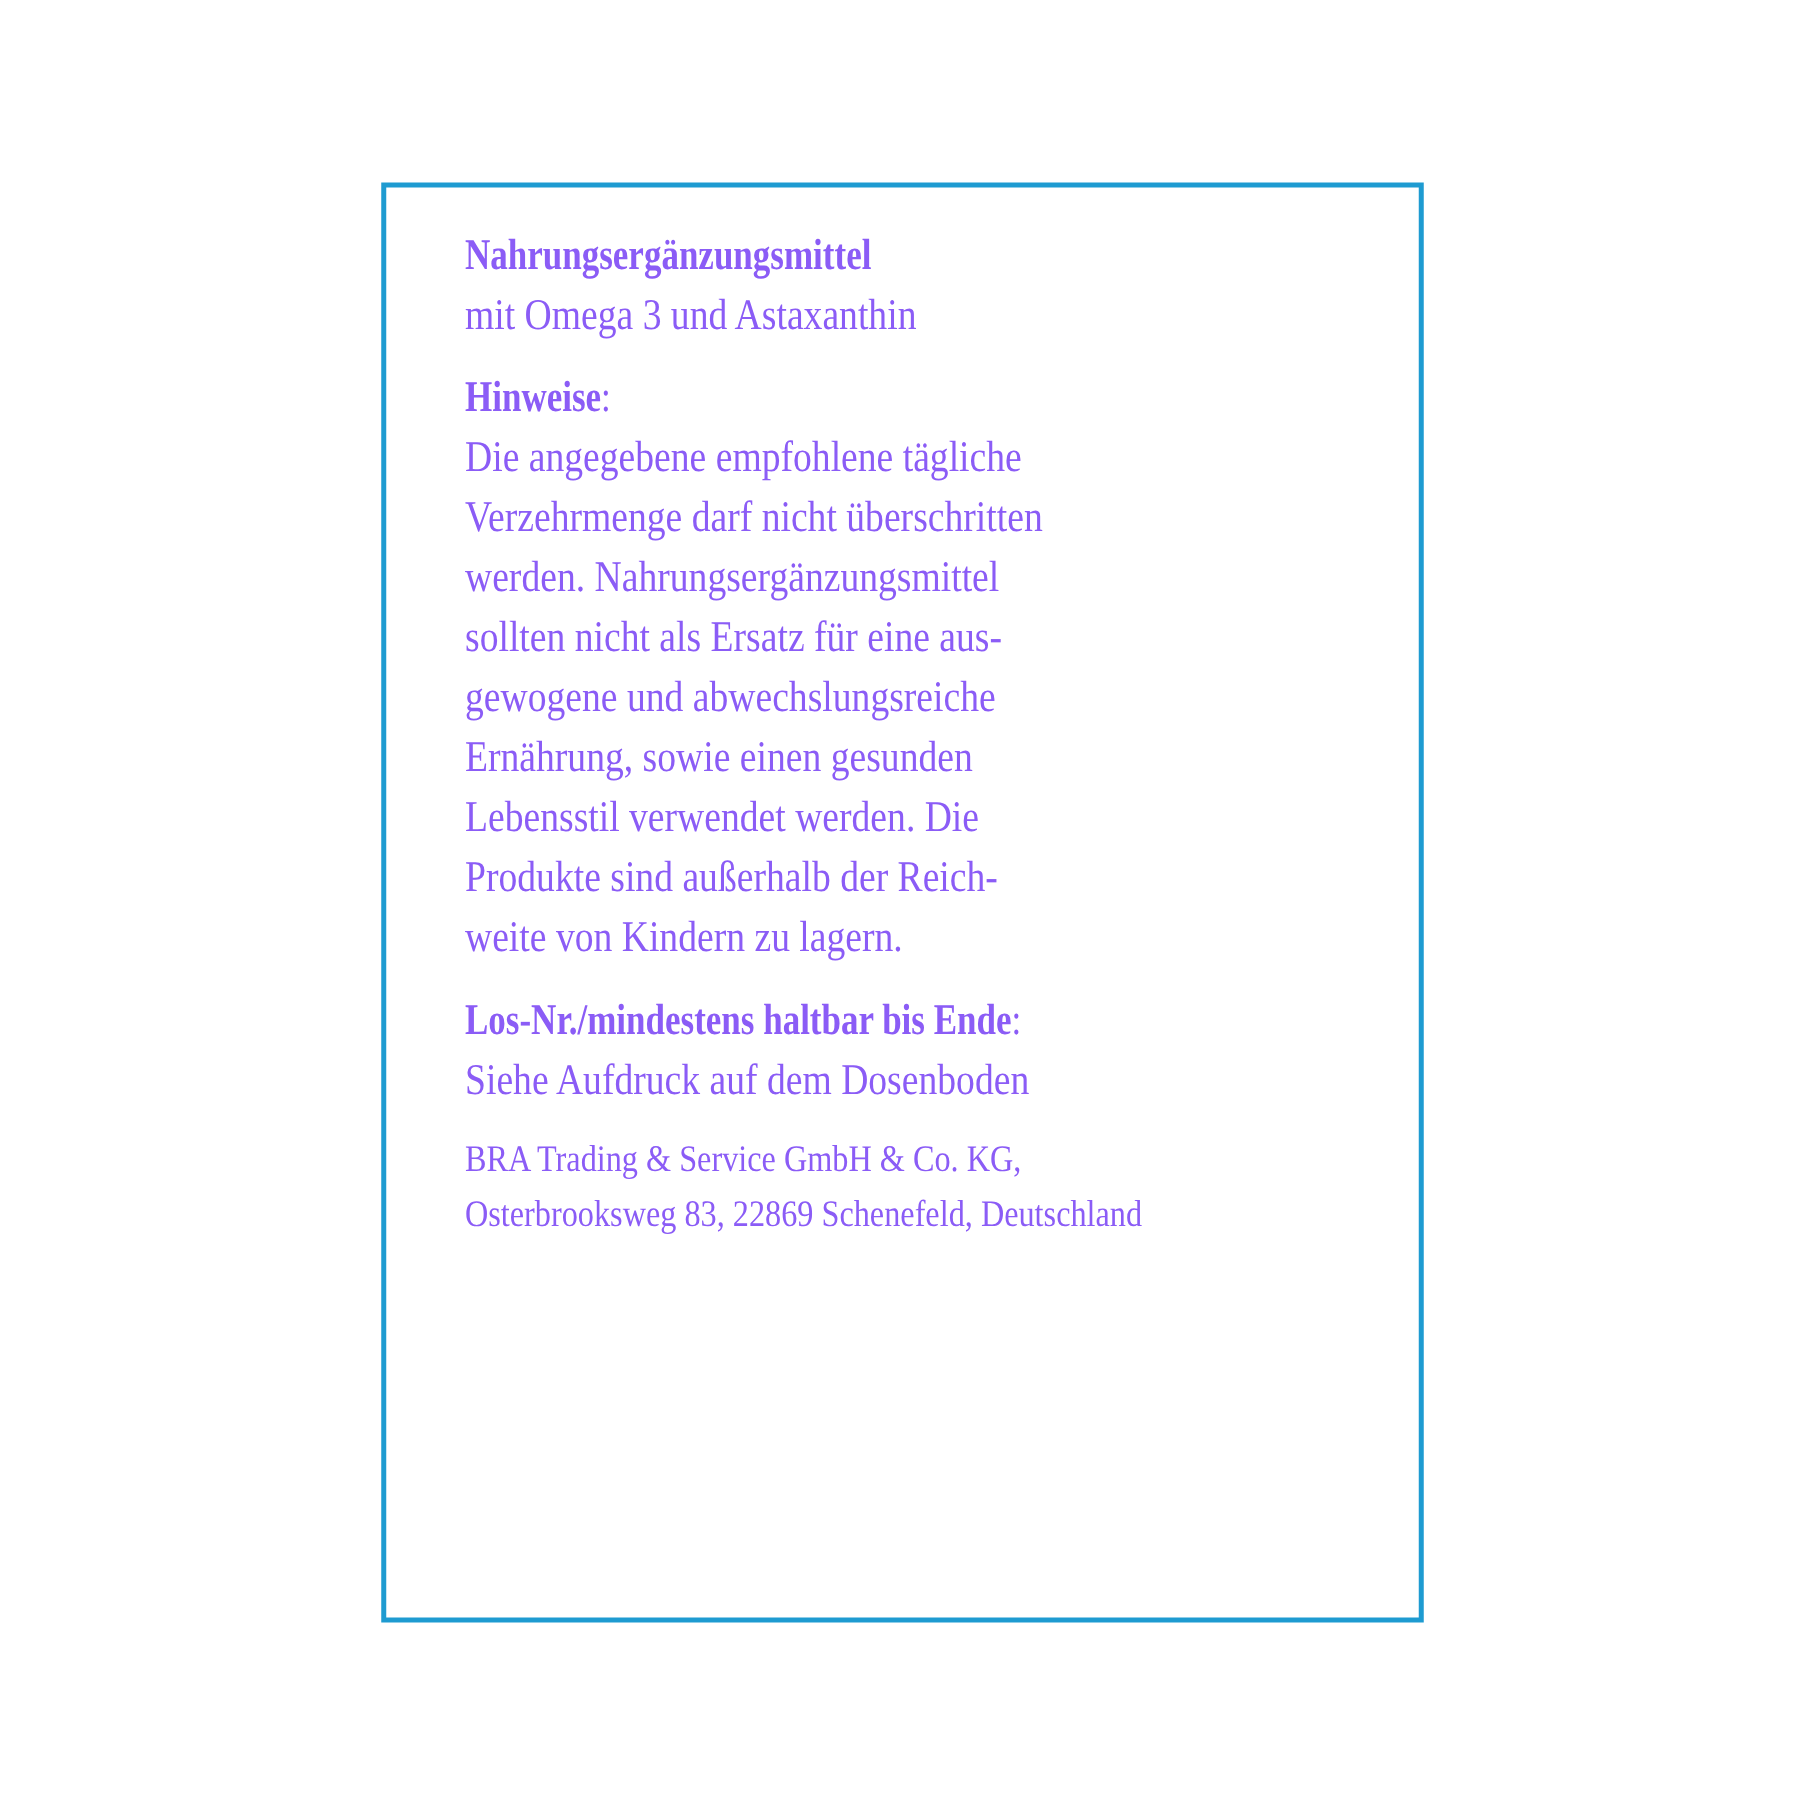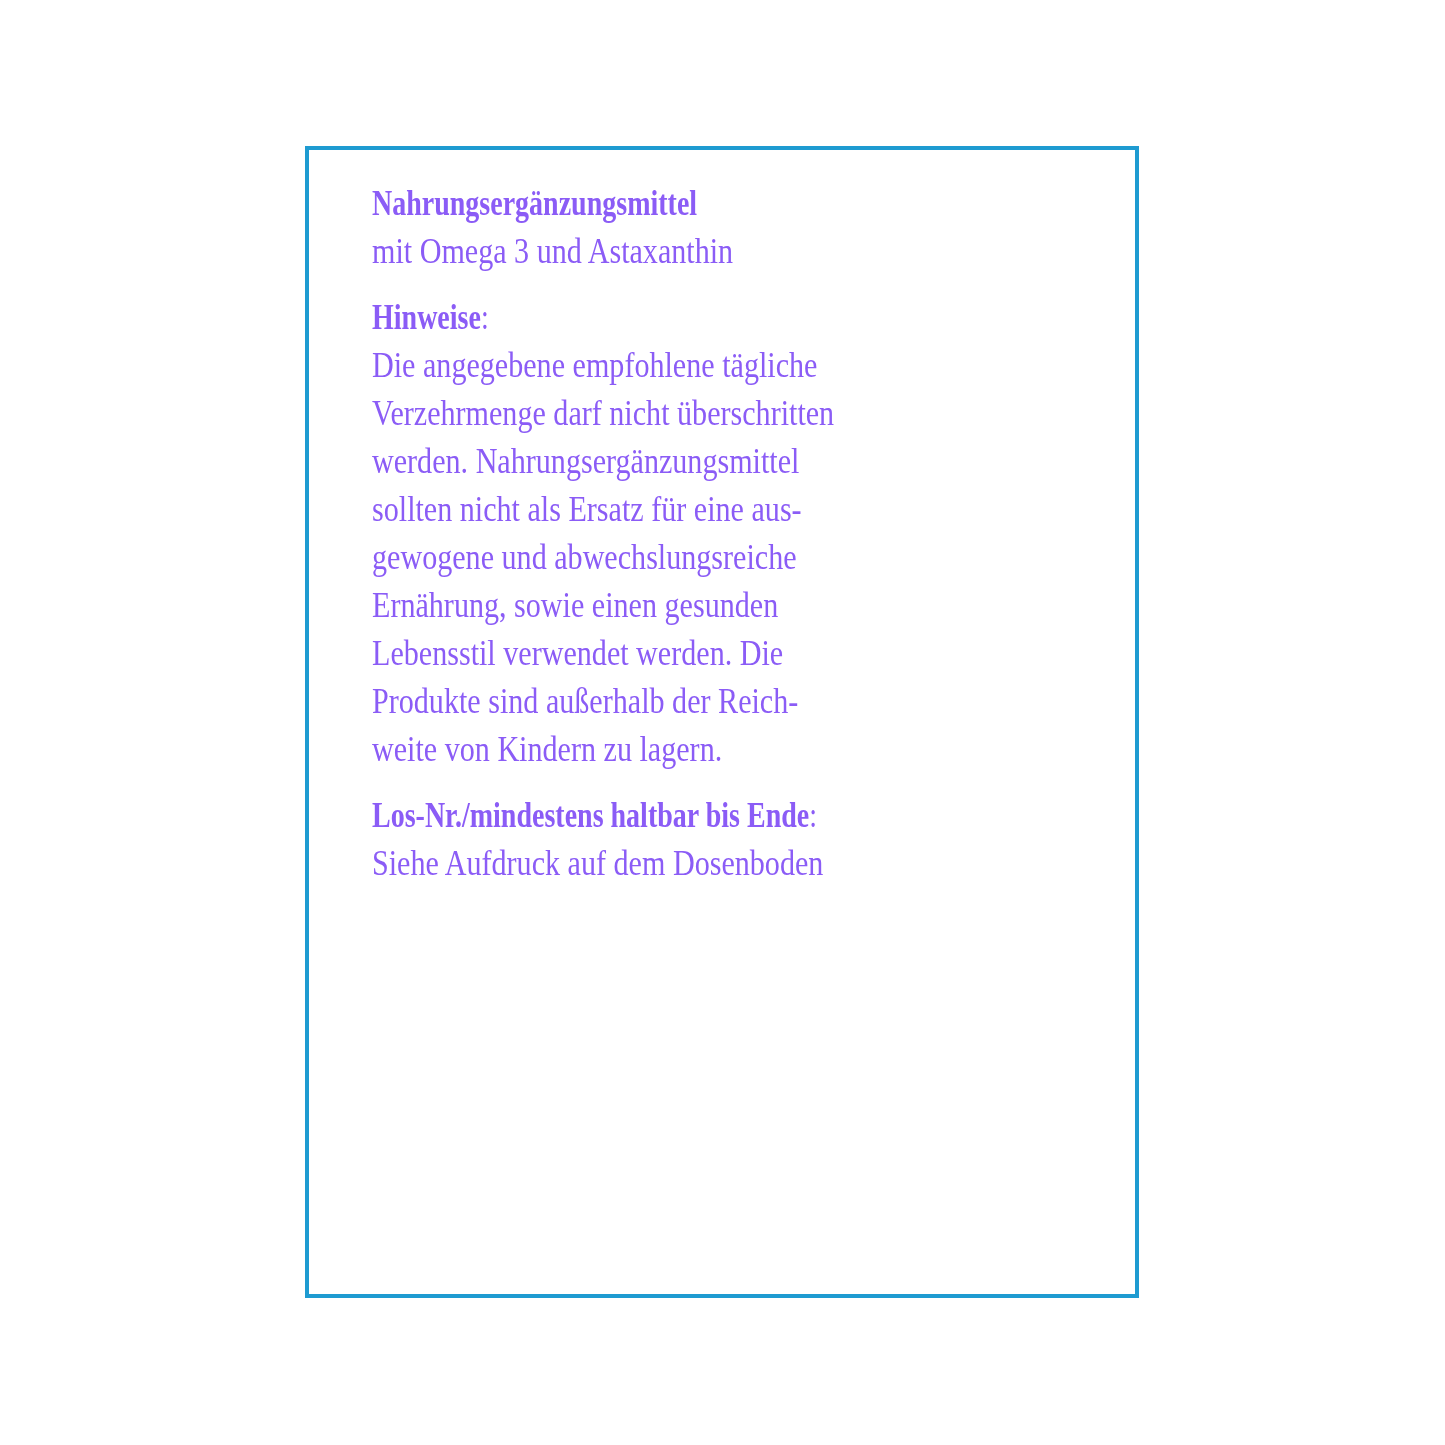--- a/index.html
+++ b/index.html
@@ -58,14 +58,18 @@
     <span class="line">Lebensstil verwendet werden. Die</span>
     <span class="line">Produkte sind außerhalb der Reich-</span>
     <span class="line">weite von Kindern zu lagern.</span>
   </div>
 
   <div class="section">
     <span class="line head"><span>Los-Nr./mindestens haltbar bis Ende</span><span class="colon">:</span></span>
     <span class="line">Siehe Aufdruck auf dem Dosenboden</span>
   </div>
 
+  <div class="footer">
+    <span class="line">BRA Trading &amp; Service GmbH &amp; Co. KG,</span>
+    <span class="line">Osterbrooksweg 83, 22869 Schenefeld, Deutschland</span>
+  </div>
 
 </div>
 
 </body></html>

